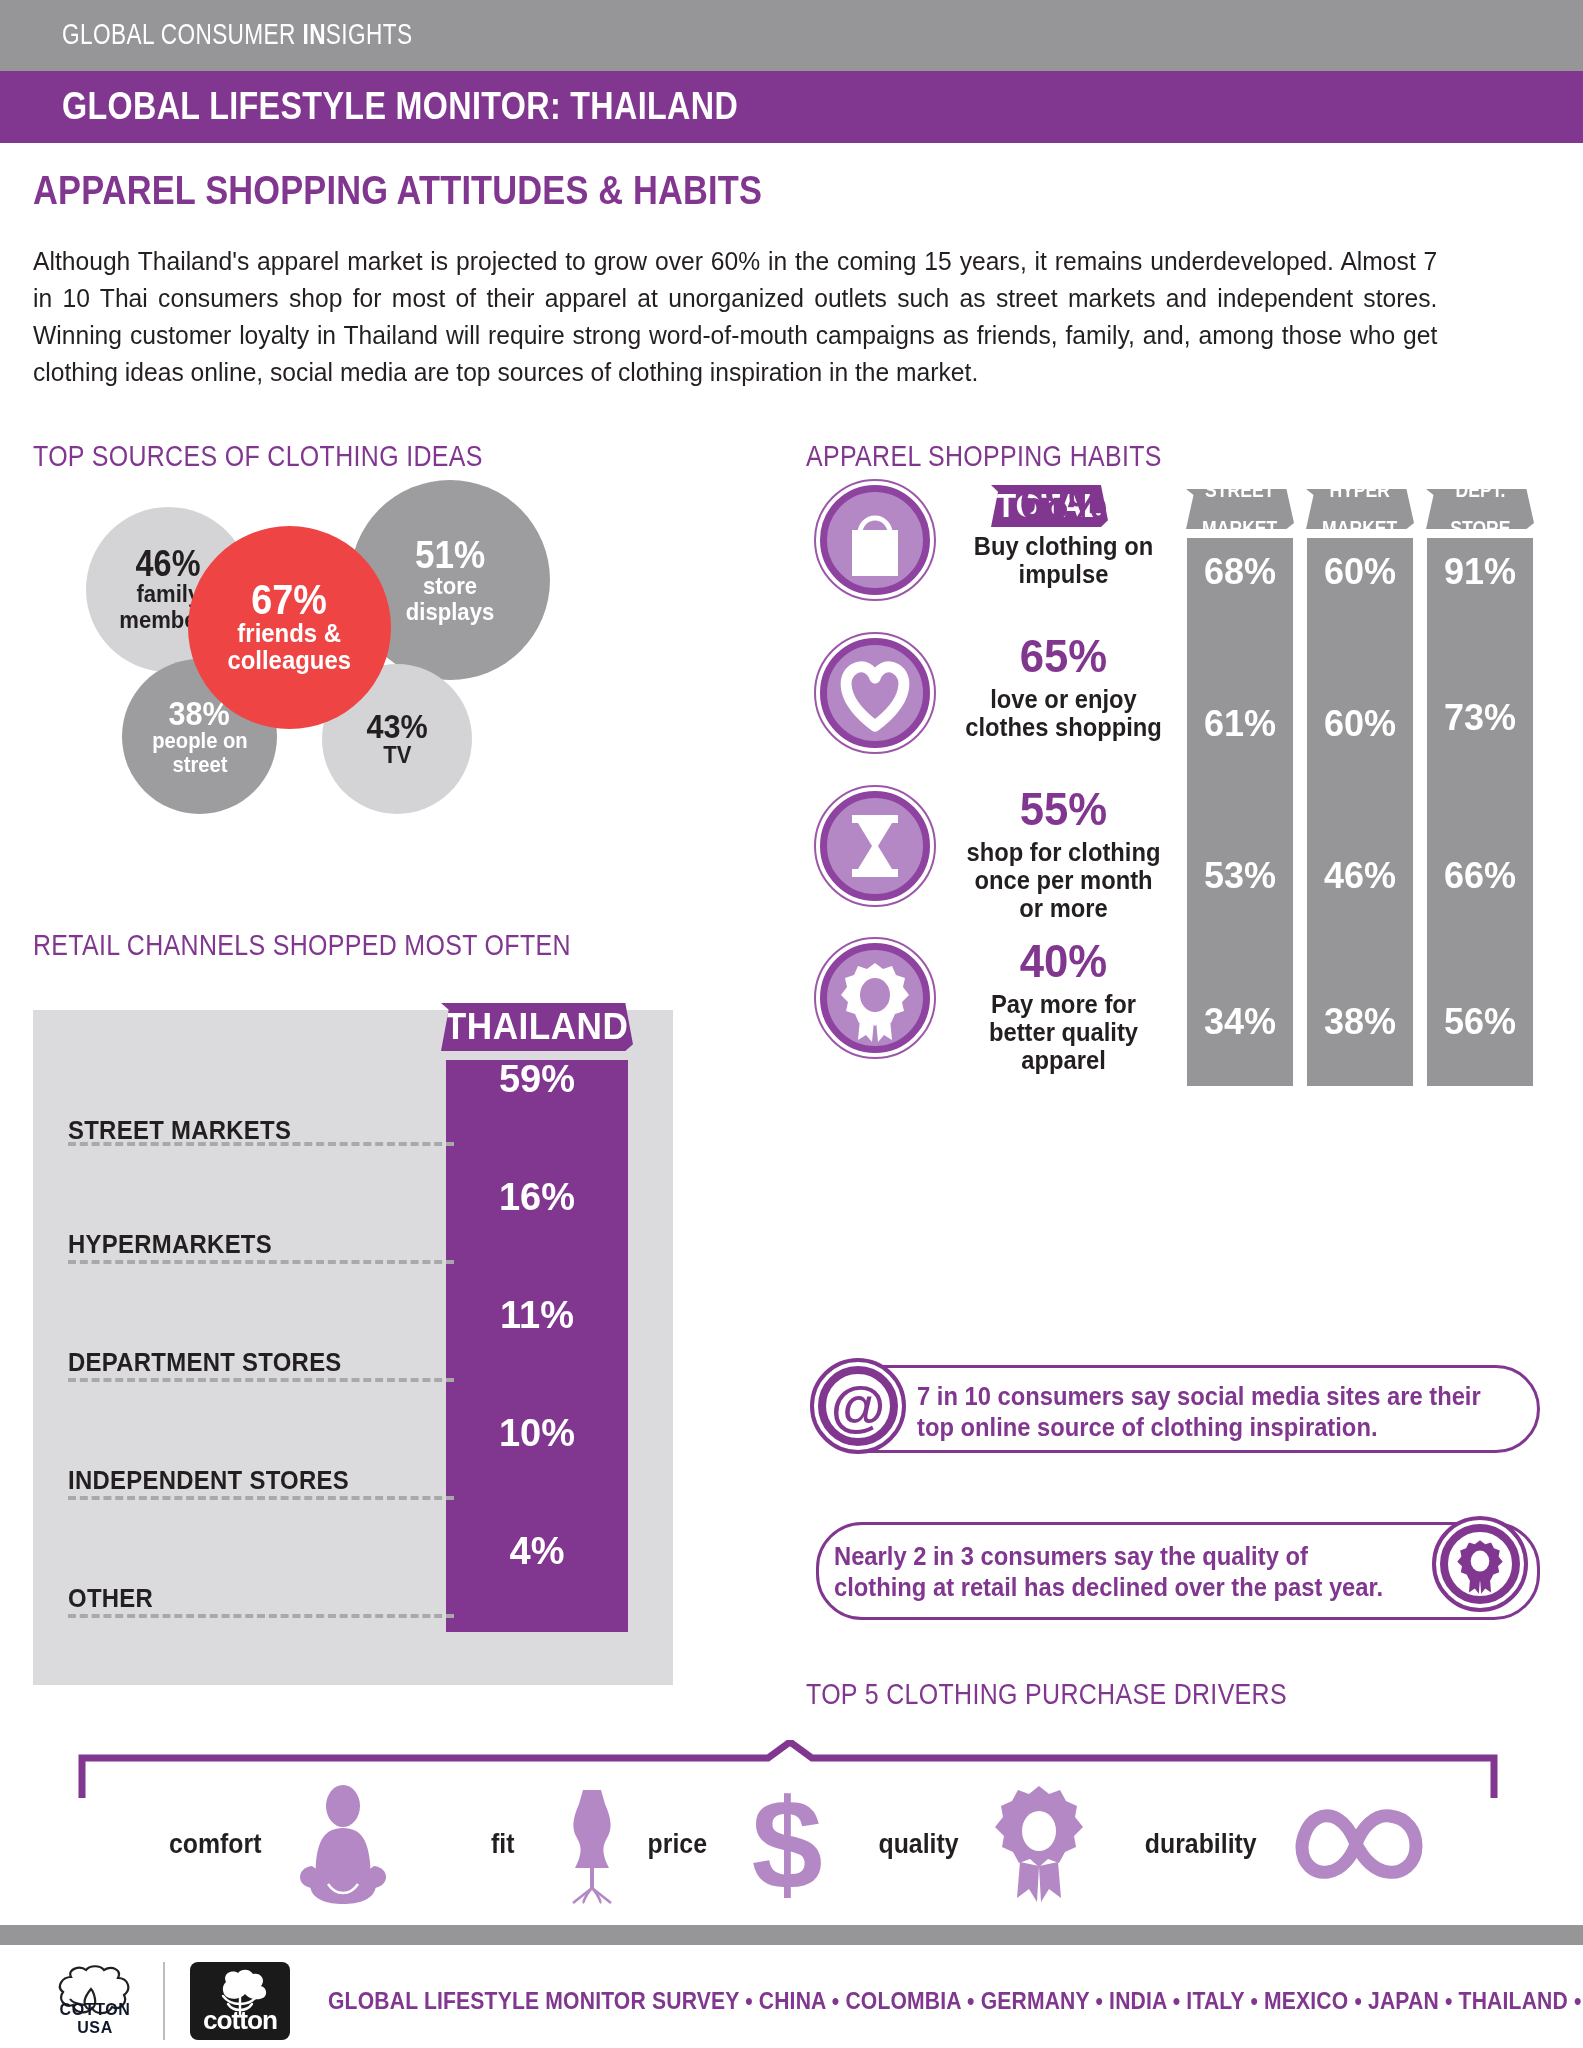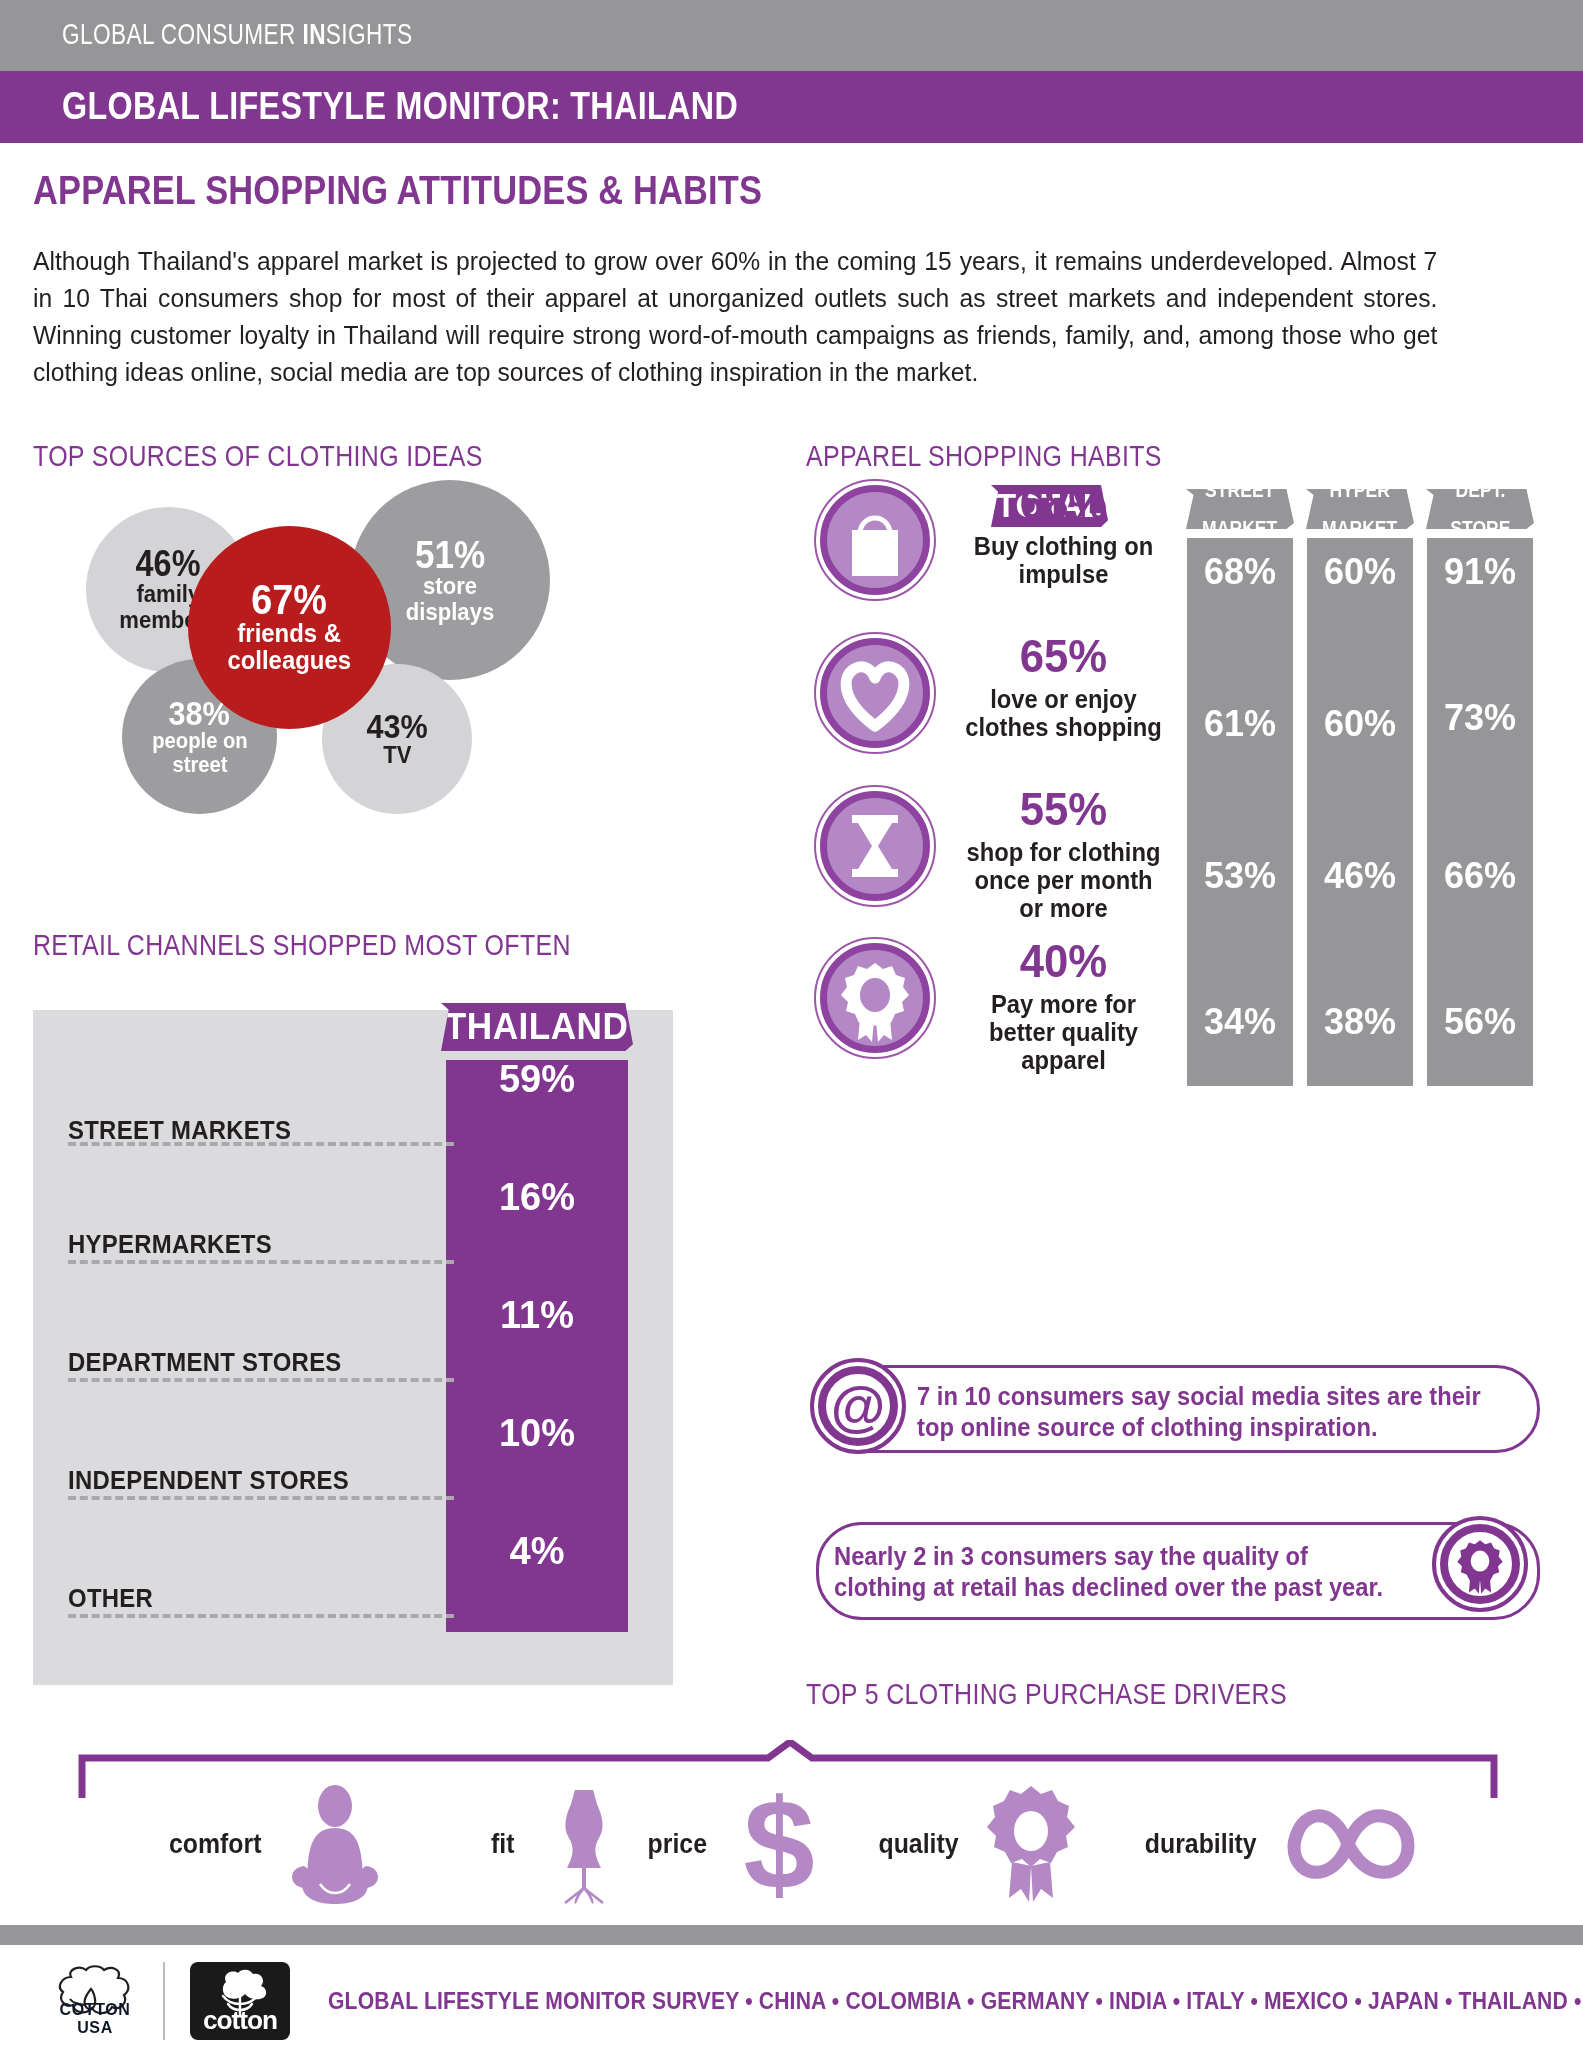--- a/index.html
+++ b/index.html
@@ -60,21 +60,21 @@
        font-family:"Liberation Sans Narrow","Liberation Sans",sans-serif;transform:scaleX(.92);}
 
   #bub-family{left:26px;top:27px;width:165px;height:165px;background:#d4d4d6;color:#231f20;}
   #bub-family .pct{font-size:36px;}
   #bub-family .lbl{font-size:24px;}
 
   #bub-store{left:290px;top:0px;width:200px;height:200px;background:#9d9da0;color:#fff;}
   #bub-store .pct{font-size:39px;}
   #bub-store .lbl{font-size:24px;}
 
-  #bub-friends{left:128px;top:46px;width:203px;height:203px;background:#b91c1c;color:#fff;z-index:3;}
+  #bub-friends{left:128px;top:46px;width:203px;height:203px;background:#ef4444;color:#fff;z-index:3;}
   #bub-friends .pct{font-size:42px;}
   #bub-friends .lbl{font-size:26px;}
 
   #bub-street{left:62px;top:179px;width:155px;height:155px;background:#9d9da0;color:#fff;}
   #bub-street .pct{font-size:34px;}
   #bub-street .lbl{font-size:22px;}
 
   #bub-tv{left:262px;top:184px;width:150px;height:150px;background:#d4d4d6;color:#231f20;align-items:center;}
   #bub-tv .pct{font-size:34px;}
   #bub-tv .lbl{font-size:24px;}
@@ -159,21 +159,21 @@
   #callout-icon-1{left:1432px;top:1516px;}
   .callout-icon .co-out{position:absolute;inset:0;border-radius:50%;border:4px solid #81378f;background:#fff;}
   .callout-icon .co-in{position:absolute;left:8px;top:8px;right:8px;bottom:8px;border-radius:50%;border:8px solid #81378f;background:#fff;}
   .callout-icon .at{position:absolute;inset:0;display:flex;align-items:center;justify-content:center;
      font-size:56px;font-weight:700;color:#81378f;line-height:1;}
   .callout-icon svg{position:absolute;left:16px;top:16px;width:64px;height:64px;}
 
   
   .drivers{position:absolute;left:0;top:1716px;width:1583px;height:220px;}
   .bracket{position:absolute;left:78px;top:24px;width:1420px;height:60px;}
-  .driver{position:absolute;top:68px;display:flex;align-items:center;}
+  .driver{position:absolute;top:68px;display:flex;align-items:center;gap:8px;}
   .driver .dlabel{font-size:27px;font-weight:700;color:#231f20;
      font-family:"Liberation Sans Narrow","Liberation Sans",sans-serif;transform:scaleX(.92);white-space:nowrap;}
   .driver .dicon{margin-left:14px;width:110px;height:120px;position:relative;}
   #drv-0{left:165px;}
   #drv-1{left:455px;margin-left:35px;}
   #drv-2{left:645px;}
   #drv-3{left:875px;}
   #drv-4{left:1140px;}
 
   

